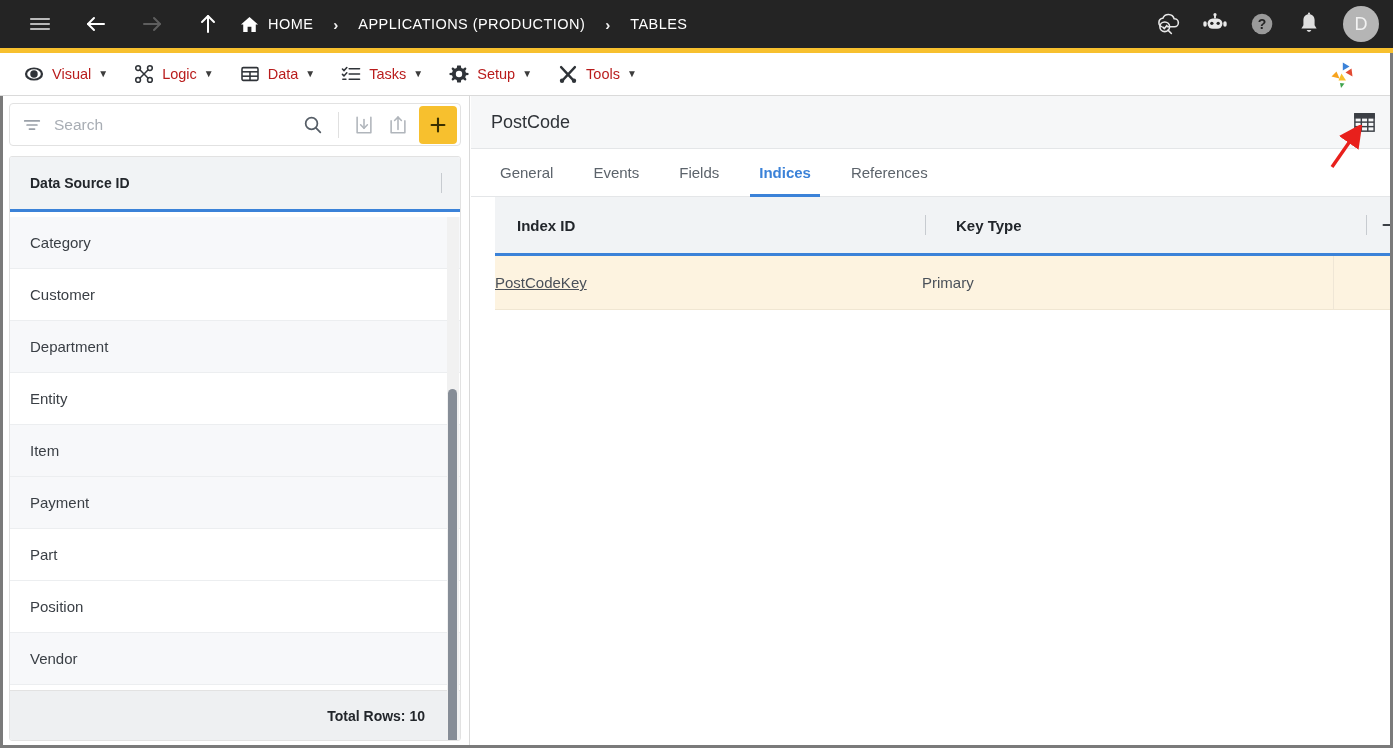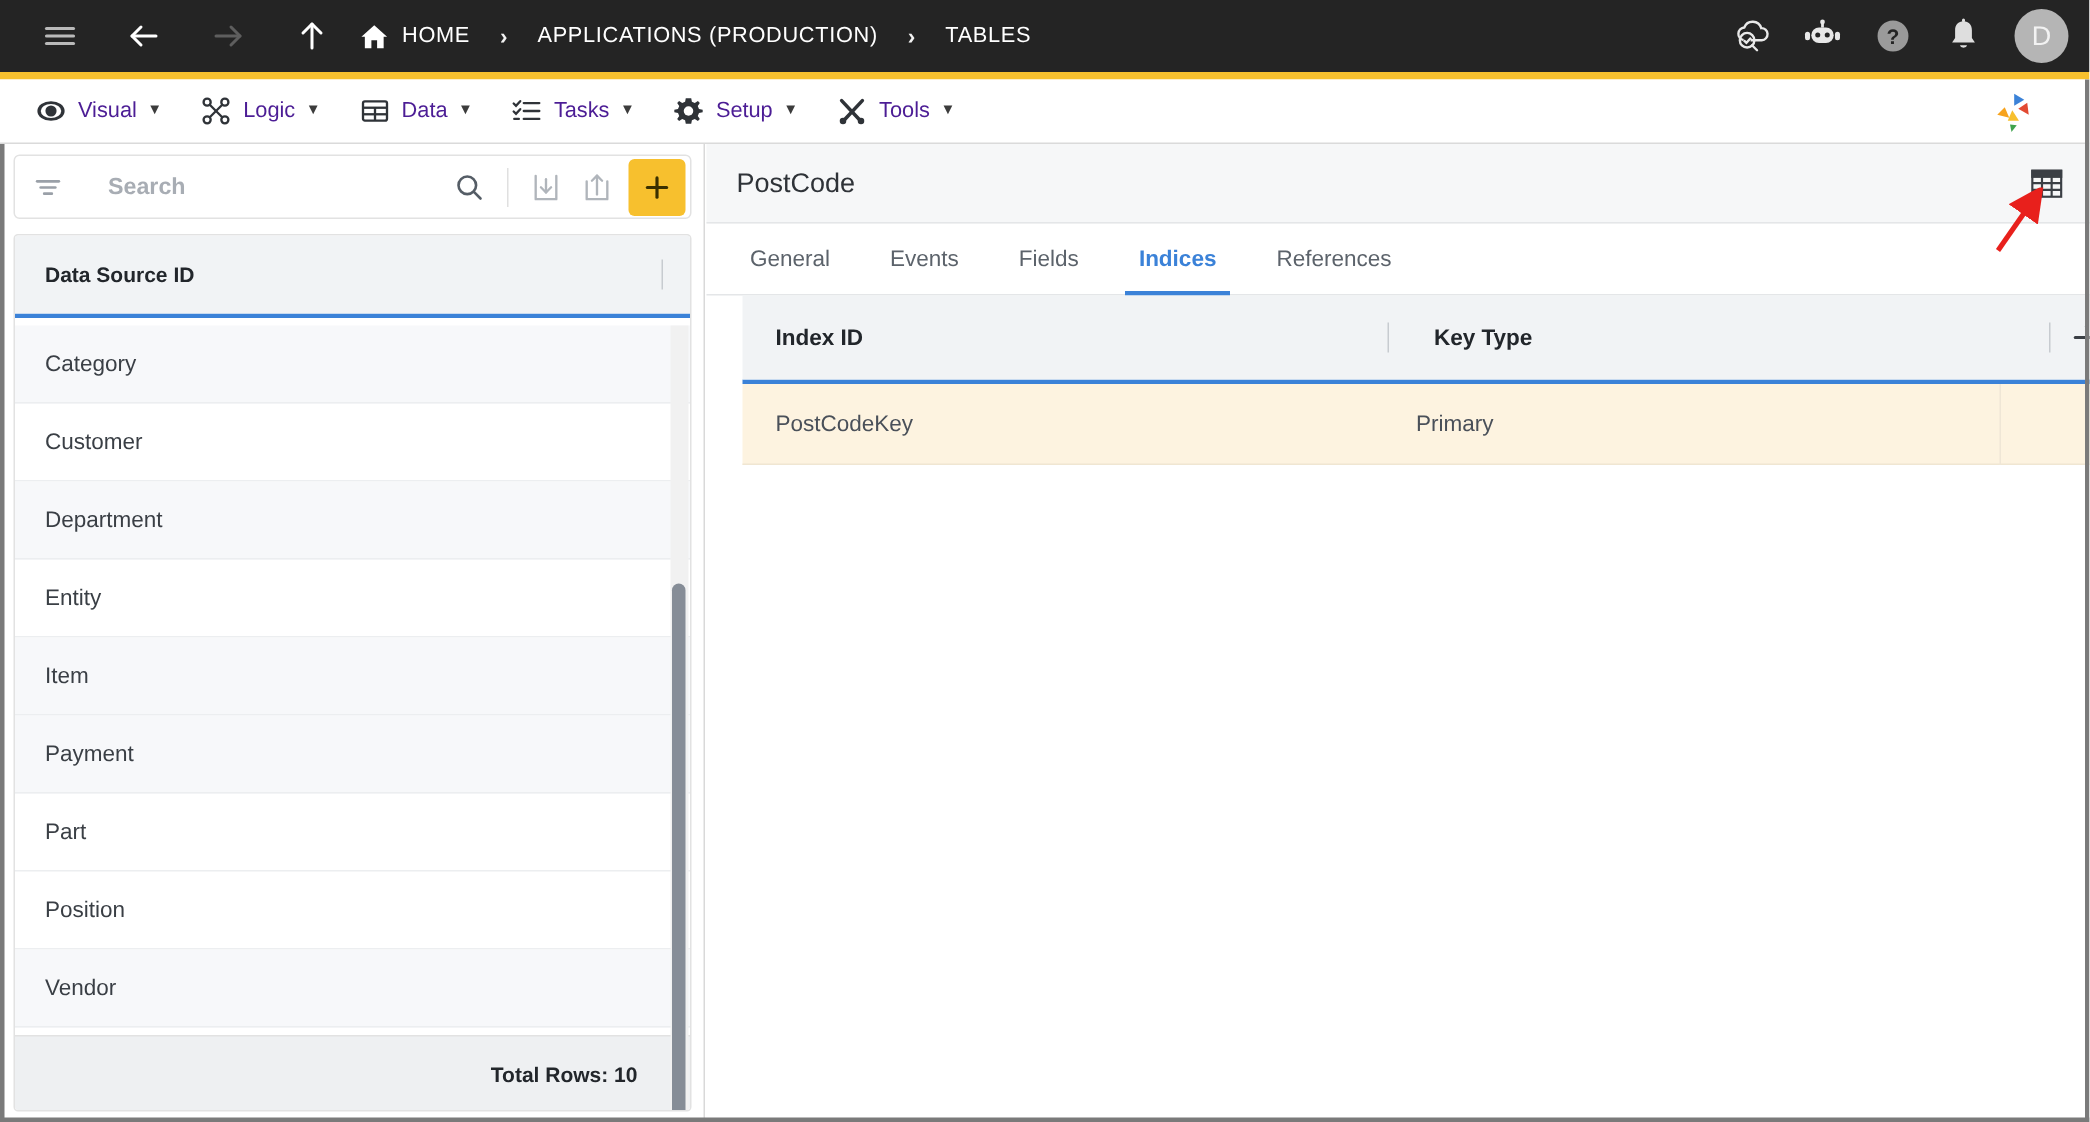--- a/index.html
+++ b/index.html
@@ -50,21 +50,21 @@
   .menubar {
     position: absolute; left: 0; top: 53px; width: 1393px; height: 43px;
     background: #fff; display: flex; align-items: center; border-bottom: 1px solid #dadada;
   }
   .menu-item {
     display: flex; align-items: center; height: 43px; padding: 0 8px;
     margin-left: 10px; cursor: default; color: #3c3c3c;
   }
   .menu-item:first-child { margin-left: 16px; }
   .menu-ico { display:flex; align-items:center; margin-right: 8px; }
-  .menu-label { font-size: 14.5px; color: #4c1d95; }
+  .menu-label { font-size: 14.5px; color: #b91c1c; }
   .menu-caret { margin-left: 7px; font-size: 10px; color: #3c3c3c; line-height:1; }
   .five-logo {
     position: absolute; right: 18px; top: 8px;
     display: flex; align-items: center; gap: 7px; flex-direction: column;
   }
   .five-word {
     font-size: 23px; letter-spacing: 3px; color: #2b2b2b; font-weight: 400;
     font-family: "Liberation Sans", sans-serif;
   }
 
@@ -74,21 +74,21 @@
     background: #fff; border-right: 1px solid #d9d9d9;
   }
   .search-wrap {
     position: absolute; left: 9px; top: 7px; width: 452px; height: 43px;
     border: 1px solid #e2e2e2; border-radius: 4px; background: #fff;
     display: flex; align-items: center;
   }
   .filter-ico { margin-left: 12px; display:flex; align-items:center; }
   .search-input {
     flex: 1; border: none; outline: none; font-size: 15.5px; color: #404040;
-    margin-left: 30px; background: transparent; font-family: "Liberation Sans", sans-serif; font-weight: bold;
+    margin-left: 12px; background: transparent; font-family: "Liberation Sans", sans-serif;
   }
   .search-input::placeholder { color: #a8adb4; }
   .srch-btn { width: 34px; height: 34px; display:flex; align-items:center; justify-content:center; }
   .vdiv { width: 1px; height: 26px; background: #e0e0e0; margin: 0 8px; }
   .plus-btn {
     width: 38px; height: 38px; border-radius: 4px; background: #f7c02e;
     display:flex; align-items:center; justify-content:center; margin-right: 3px; margin-left: 4px;
     border: none; cursor: pointer;
   }
 
@@ -168,21 +168,21 @@
   .idx-sep { width: 1px; height: 20px; background: #c7cbd0; }
   .idx-addbtn {
     width: 48px; display: flex; align-items: center; justify-content: center; cursor: pointer;
   }
   .idx-head-underline { height: 3px; background: #3b82d8; }
   .idx-row {
     height: 54px; display: flex; align-items: center; background: #fdf3e0;
     border-bottom: 1px solid #f0e6d2; cursor: pointer;
   }
   .idx-td { font-size: 15px; color: #4a5059; }
-  .idx-td.c1 { margin-left: 22px; width: 408px; }
+  .idx-td.c1 { width: 408px; text-decoration: underline; }
   .idx-td.c2 { width: 410px; }
   .idx-col-divider {
     position: absolute; top: 59px; left: 862px; width: 1px; height: 54px; background: #efe6d6;
   }
 
   
   .red-arrow { position: absolute; left: 1325px; top: 125px; pointer-events: none; }
 
   .bottom-edge {
     position: absolute; left: 0; bottom: 0; width: 1393px; height: 3px; background: #7a7a7a;

